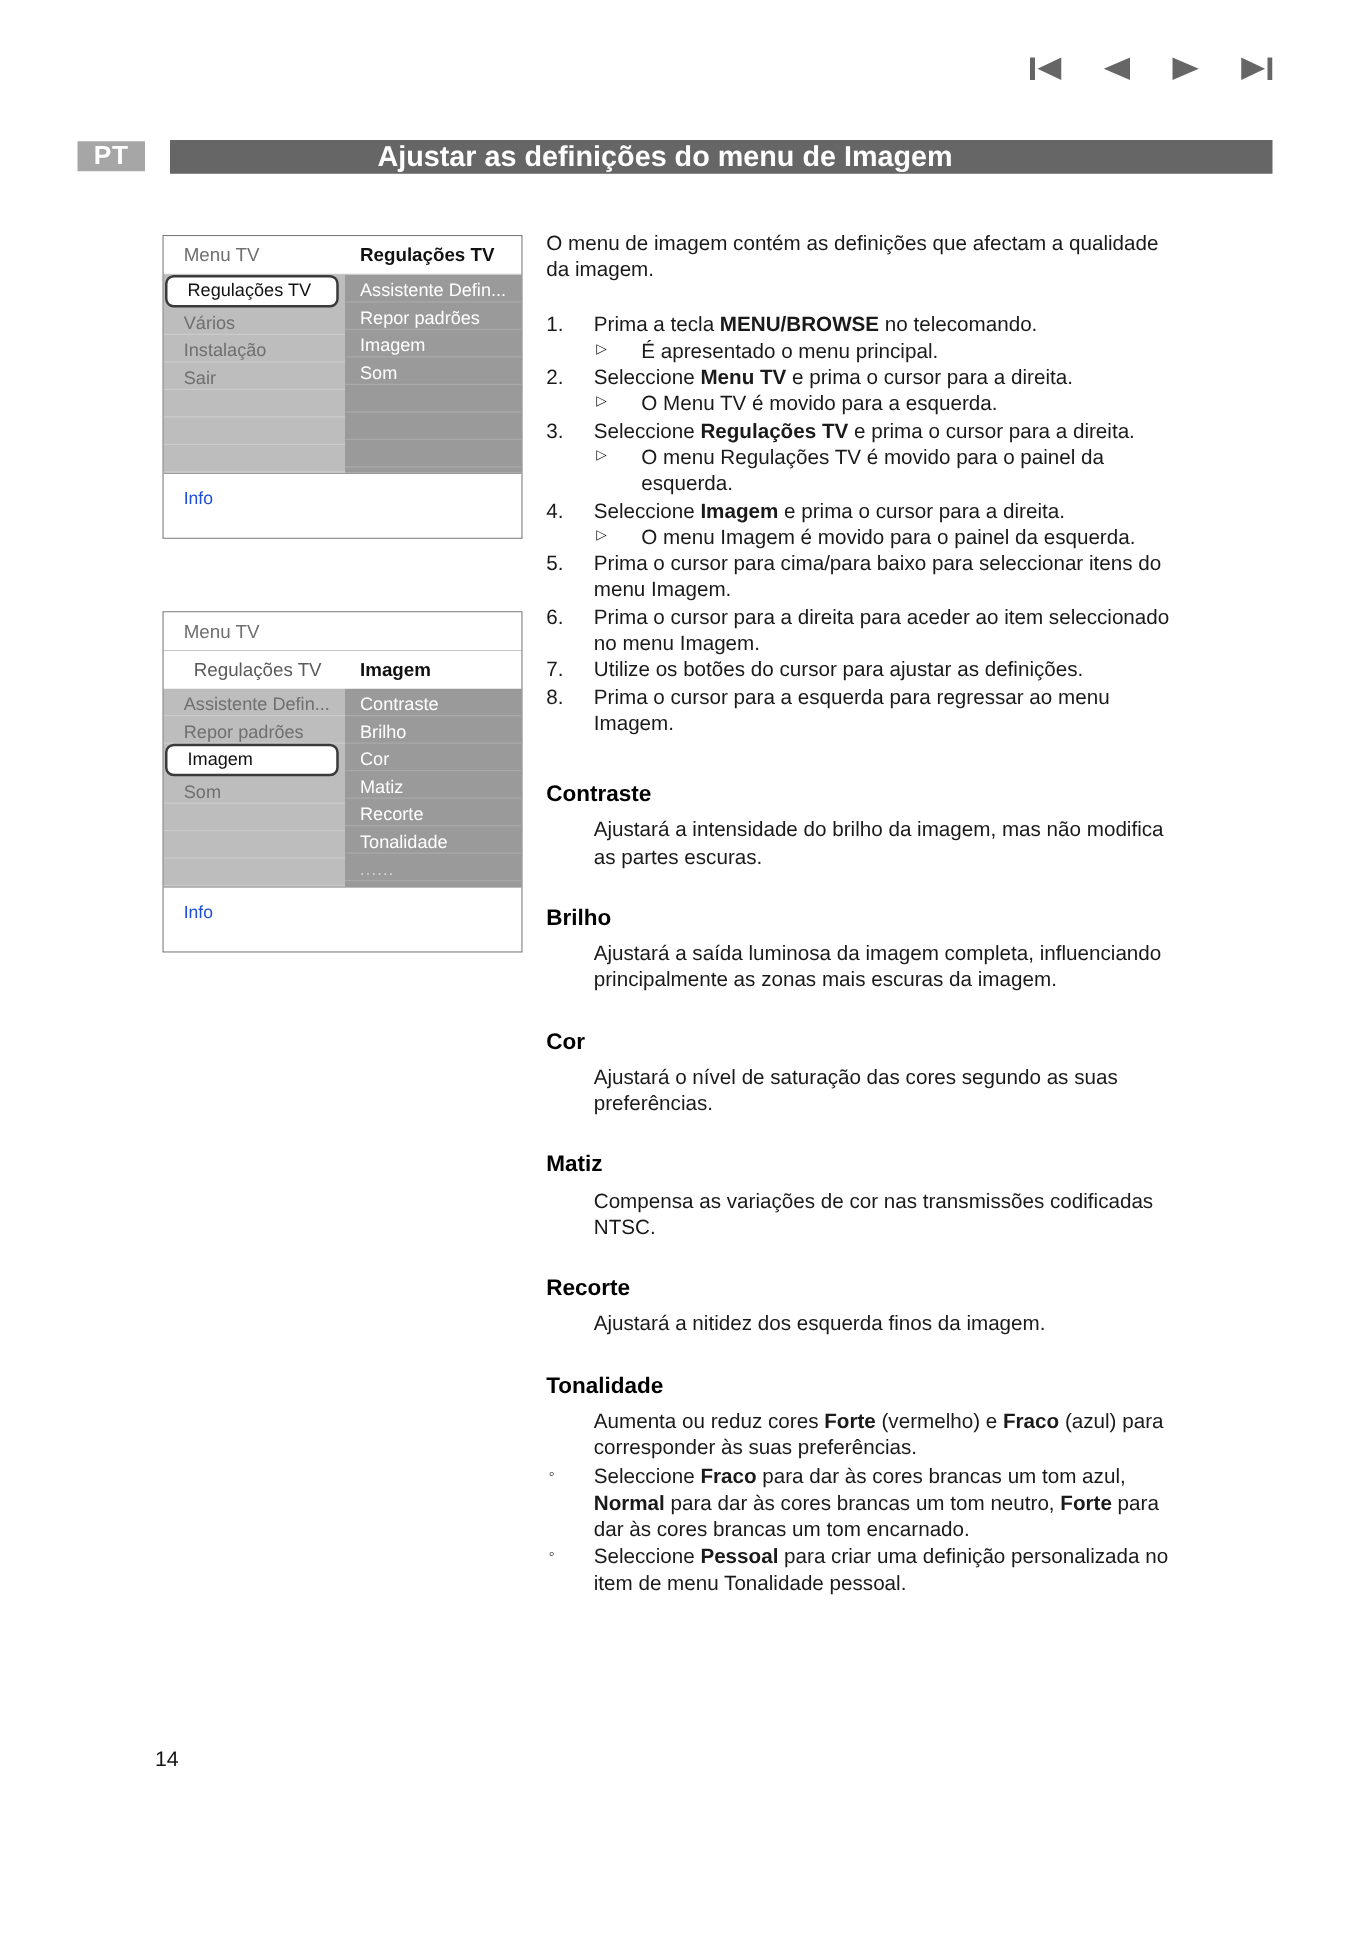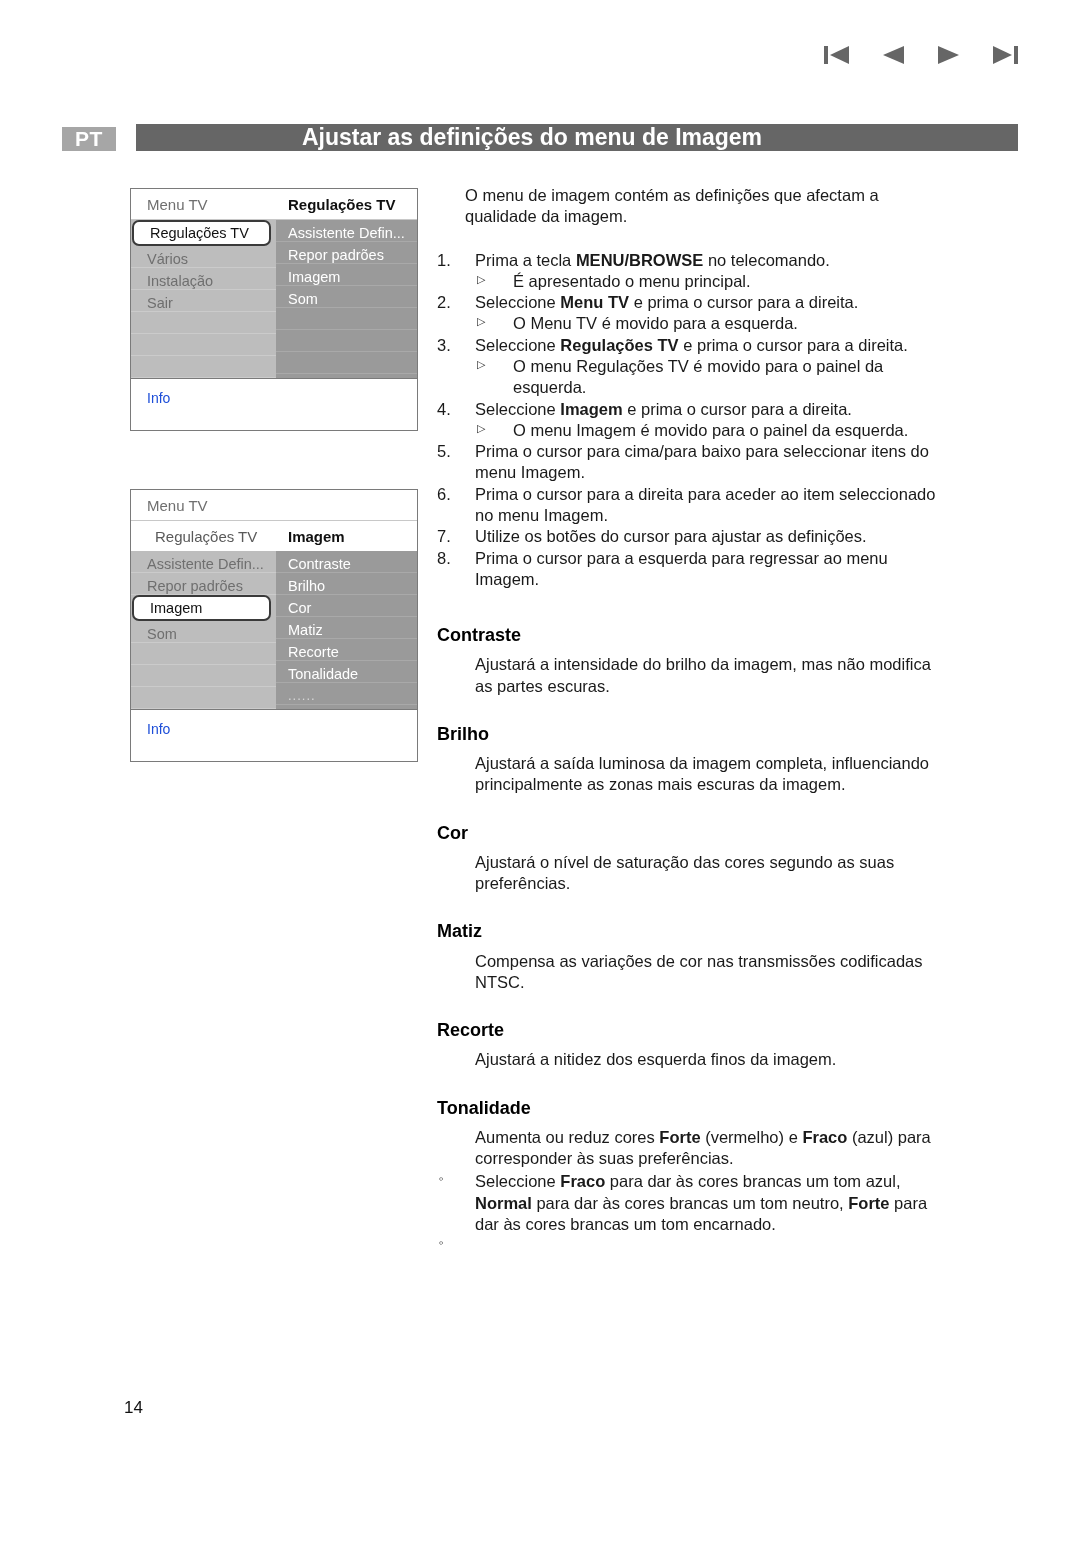--- a/index.html
+++ b/index.html
@@ -28,21 +28,21 @@
   .navbar svg { display: block; }
 
   
   .title-row {
     position: absolute;
     top: 99px;
     left: 62px;
     right: 62px;
     height: 52px;
     display: flex;
-    align-items: flex-end;
+    align-items: center;
   }
   .lang-tag {
     width: 54px;
     background: #a6a6a6;
     color: #ffffff;
     font-weight: bold;
     font-size: 21px;
     display: flex;
     align-items: center;
     justify-content: center;
@@ -166,21 +166,21 @@
   
   .content {
     position: absolute;
     left: 437px;
     top: 185px;
     width: 512px;
     font-size: 16.5px;
     line-height: 1.29;
     color: #1a1a1a;
   }
-  .intro { margin-bottom: 22px; margin-left: 28px; }
+  .intro { margin-bottom: 22px; }
 
   ol.steps {
     list-style: none;
     margin: 0 0 0 0;
     padding: 0;
   }
   ol.steps > li {
     position: relative;
     padding-left: 38px;
     margin-bottom: 0px;
@@ -401,17 +401,18 @@
 
   <h3 class="section">Tonalidade</h3>
   <div class="section-body">Aumenta ou reduz cores <b>Forte</b> (vermelho) e <b>Fraco</b> (azul) para corresponder às suas preferências.</div>
   <div class="bullets">
     <div class="sub-note">
       <span class="cir">◦</span>
       <span>Seleccione <b>Fraco</b> para dar às cores brancas um tom azul, <b>Normal</b> para dar às cores brancas um tom neutro, <b>Forte</b> para dar às cores brancas um tom encarnado.</span>
     </div>
     <div class="sub-note">
       <span class="cir">◦</span>
+      <span>Seleccione <b>Pessoal</b> para criar uma definição personalizada no item de menu Tonalidade pessoal.</span>
     </div>
   </div>
 </div>
 
 <div class="pagenum">14</div>
 
 </body></html>

